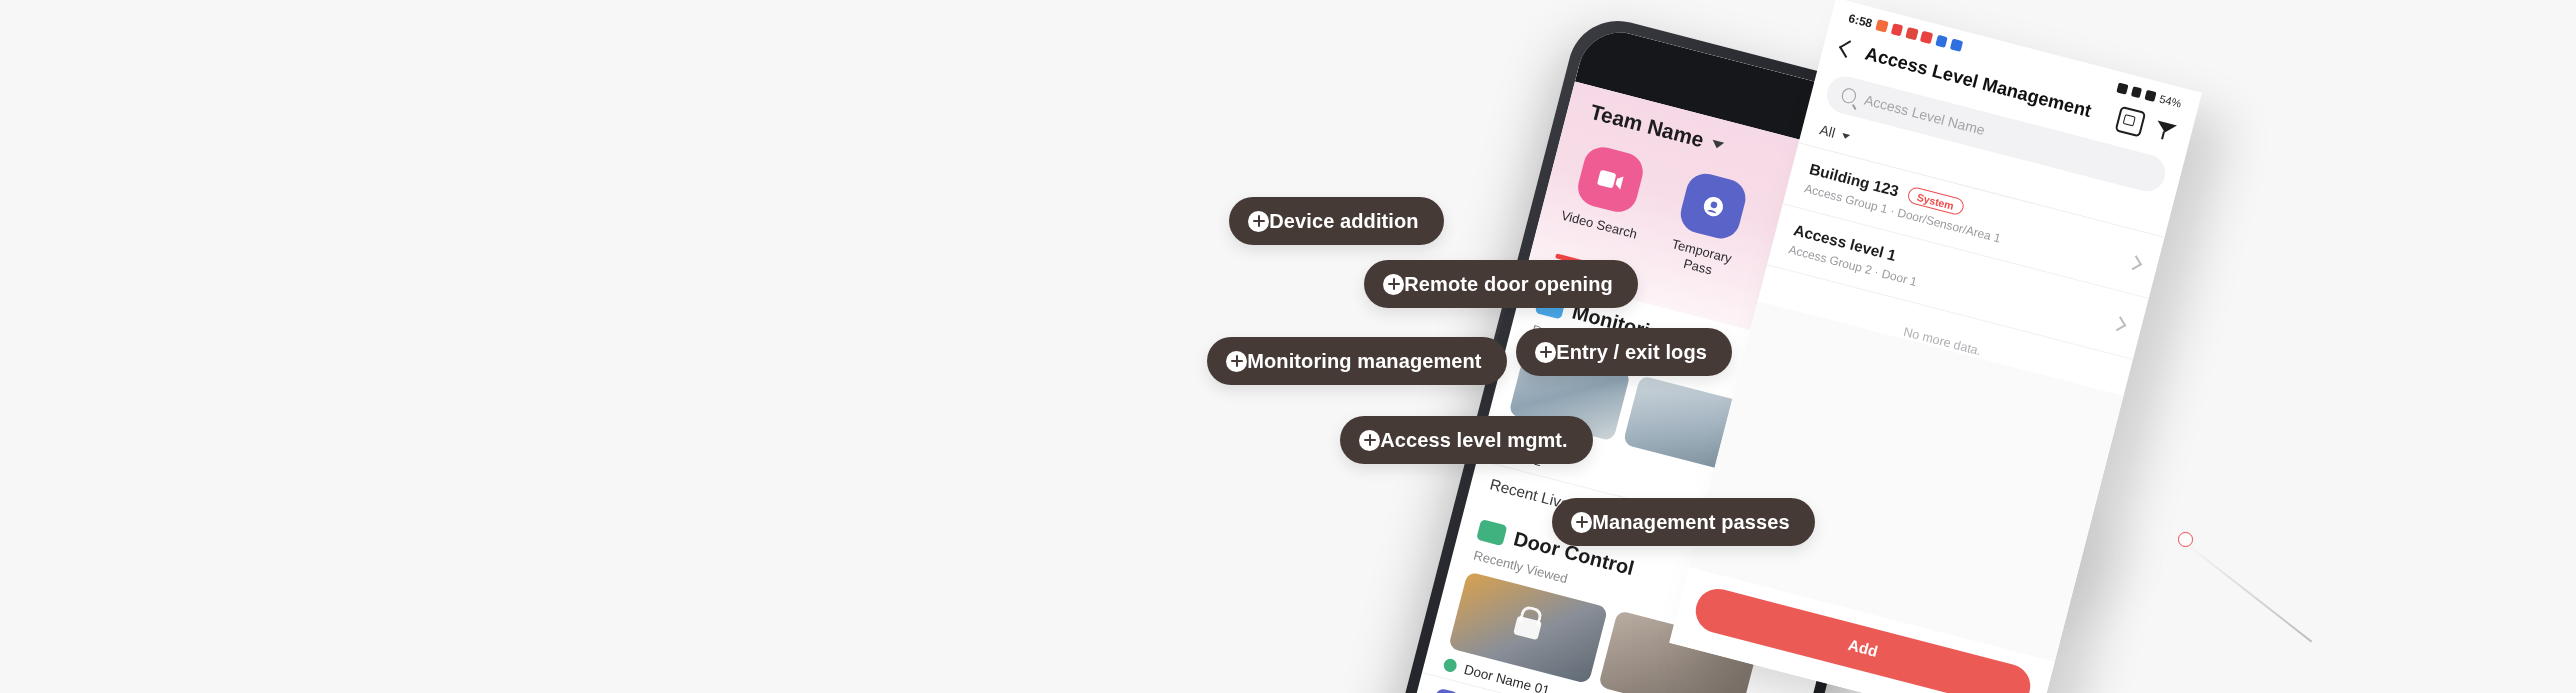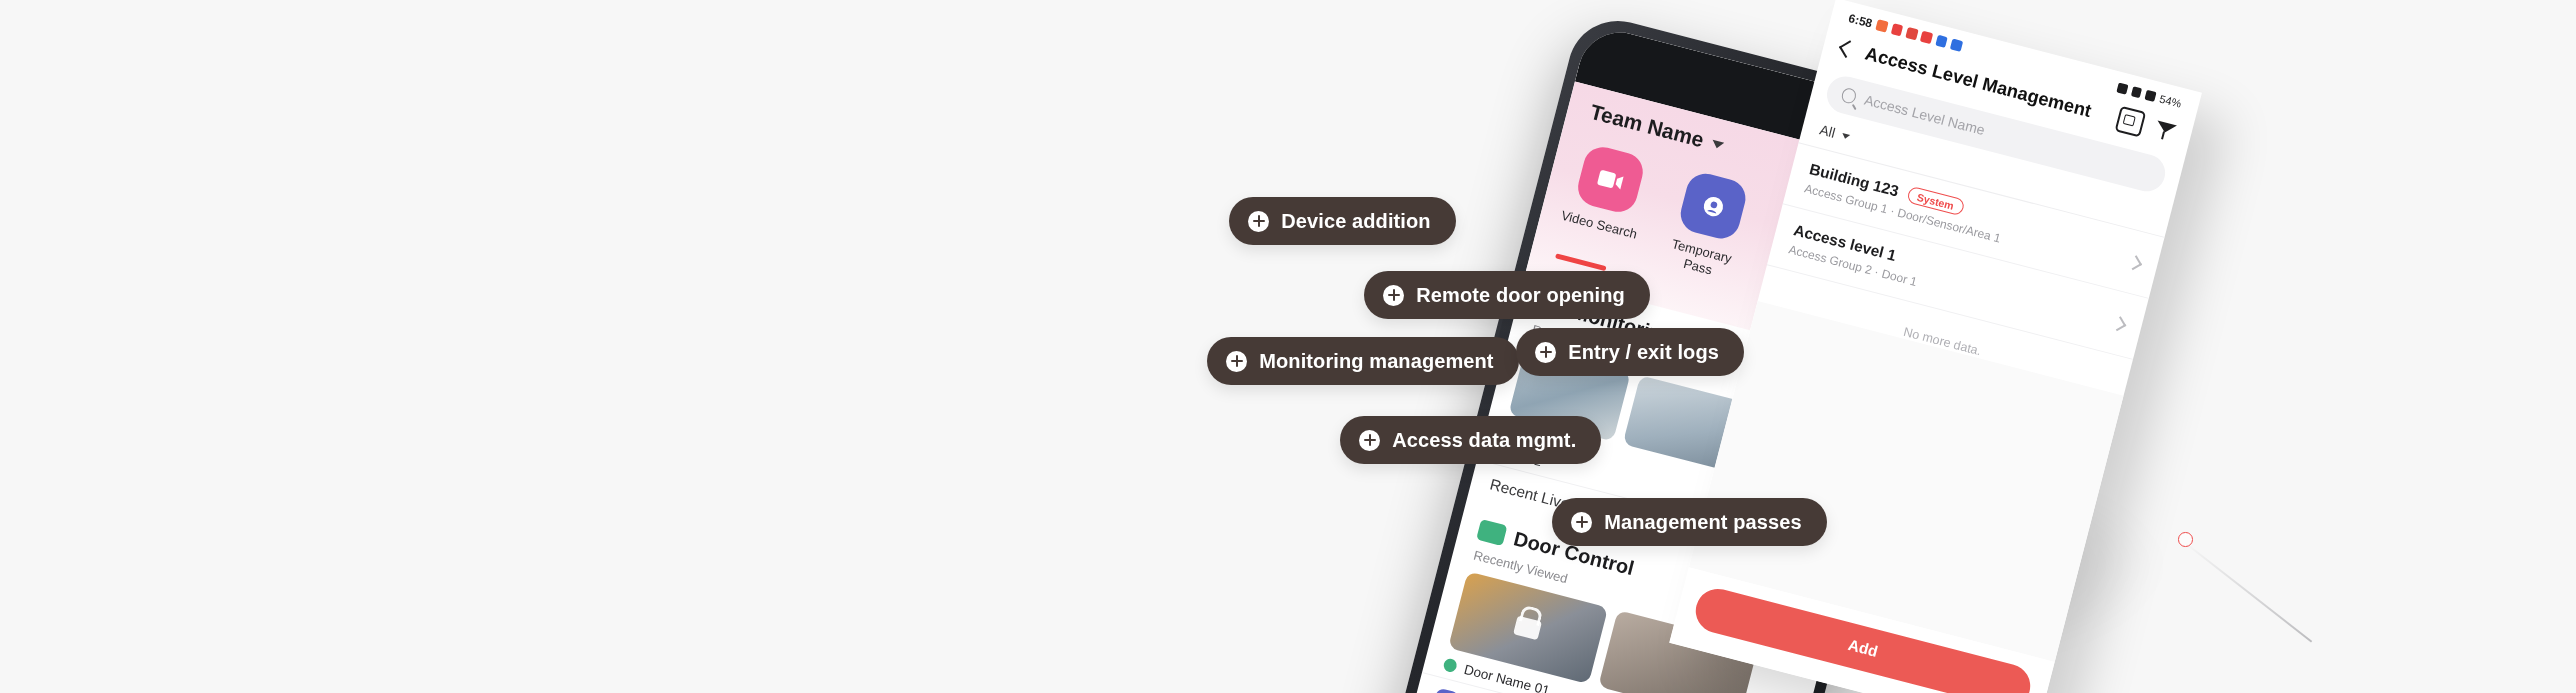--- a/index.html
+++ b/index.html
@@ -7,21 +7,21 @@
     width:2576px;height:693px;overflow:hidden;
     background:#f7f7f7;
     font-family:"Liberation Sans", sans-serif;
     position:relative;
   }
   .stage{position:absolute;inset:0;}
 
   
   .pill{
     position:absolute;
-    display:flex;align-items:center;gap:12px;
+    display:flex;align-items:center;gap:0;
     background:#463a36;
     border-radius:965px;
     padding:0 25px 0 19.3px;
     height:48px;
     box-shadow:0 5.8px 15.4px rgba(0,0,0,.10);
     white-space:nowrap;
     z-index:40;
   }
   .pill .plus{
     width:21px;height:21px;border-radius:50%;
@@ -394,35 +394,35 @@
     </div>
   </div>
 
   <div class="pointer-line"></div>
   <div class="pointer-dot"></div>
 
   <div class="pill" style="left:1229px;top:197px;">
     <span class="plus"></span>
     <span class="lbl">Device addition</span>
   </div>
-  <div class="pill" style="left:1364px;top:271px;">
+  <div class="pill" style="left:1364px;top:260px;">
     <span class="plus"></span>
     <span class="lbl">Remote door opening</span>
   </div>
   <div class="pill" style="left:1207px;top:337px;">
     <span class="plus"></span>
     <span class="lbl">Monitoring management</span>
   </div>
   <div class="pill" style="left:1516px;top:328px;">
     <span class="plus"></span>
     <span class="lbl">Entry / exit logs</span>
   </div>
   <div class="pill" style="left:1340px;top:416px;">
     <span class="plus"></span>
-    <span class="lbl">Access data mgmt.</span>
+    <span class="lbl">Access level mgmt.</span>
   </div>
   <div class="pill" style="left:1552px;top:498px;">
     <span class="plus"></span>
     <span class="lbl">Management passes</span>
   </div>
 
 </div>
 
 
 </body></html>

